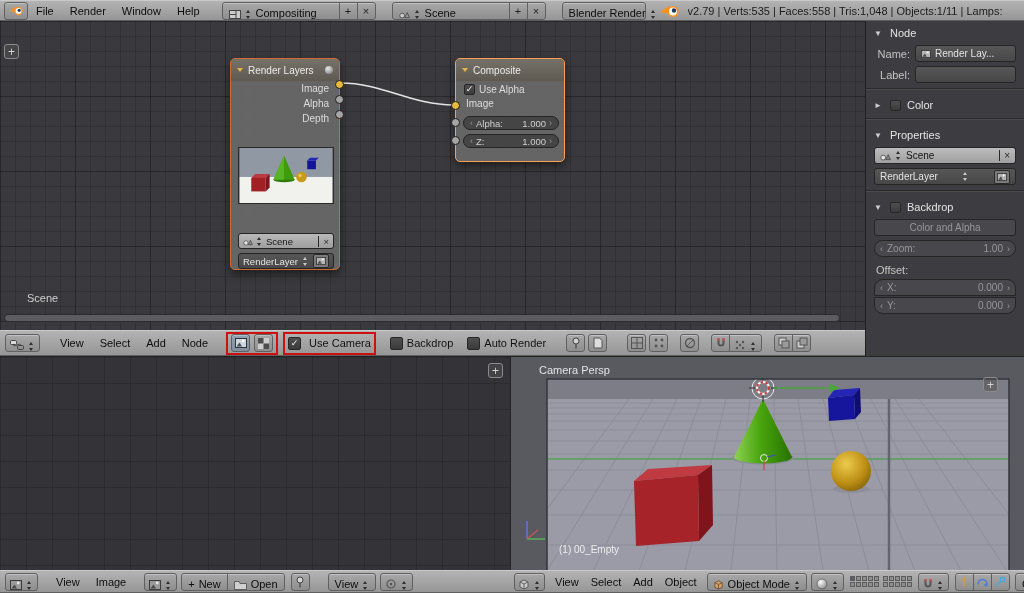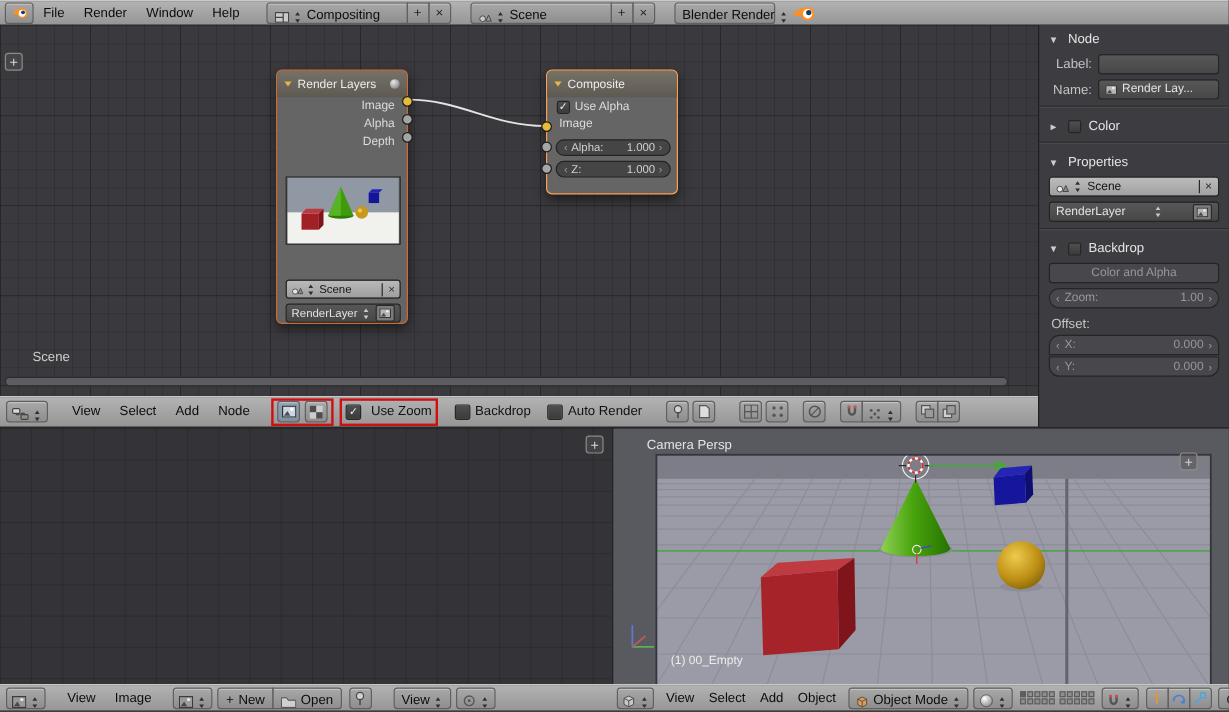--- a/index.html
+++ b/index.html
@@ -120,20 +120,21 @@
   <div class="dd" style="margin-left:16px;width:84px">
     <span style="flex:1">Blender Render</span>
     <span class="darr"></span>
   </div>
   <svg width="20" height="14" viewBox="0 0 20 14" style="margin-left:14px;flex:0 0 auto">
       <path d="M0,8 L8,2.5 L12,5 L6,9.5 Z" fill="#ff8f1f"></path>
       <circle cx="13" cy="7.5" r="5.6" fill="#ff8f1f"></circle>
       <circle cx="13" cy="7.5" r="3.9" fill="#fff"></circle>
       <circle cx="14" cy="6.5" r="2.2" fill="#1f3a5f"></circle>
     </svg>
+  <span style="margin-left:8px;overflow:hidden;color:#1a1a1a">v2.79 | Verts:535 | Faces:558 | Tris:1,048 | Objects:1/11 | Lamps:</span>
 </div>
 
 <div class="abs" id="node-editor" style="left:0;top:21px;width:865px;height:309px">
 
   <svg class="abs" style="left:0;top:0" width="865" height="309">
     <path d="M340,62 C384,62 410,84 454,84" stroke="#e4e4e4" stroke-width="1.6" fill="none"></path>
   </svg>
 
   <div class="plus abs" style="left:4px;top:23px">
       <span>+</span>
@@ -250,21 +251,21 @@
           <rect width="6" height="6" fill="#4d4d4d"></rect>
           <rect x="6" y="6" width="6" height="6" fill="#4d4d4d"></rect>
         </svg>
     </div>
   </div>
 
   <div class="redbox" style="margin-left:5px">
     <span class="chk">
         <span>✓</span>
       </span>
-    <span class="chklbl">Use Zoom</span>
+    <span class="chklbl">Use Camera</span>
   </div>
 
   <span class="chk" style="margin-left:14px"></span>
   <span class="chklbl">Backdrop</span>
   <span class="chk" style="margin-left:14px"></span>
   <span class="chklbl">Auto Render</span>
 
   <div class="sq" style="margin-left:20px">
     <svg width="8" height="12" viewBox="0 0 8 12">
         <circle cx="4" cy="4" r="3" fill="#d2d2d2" stroke="#444"></circle>
@@ -331,34 +332,34 @@
     </div>
   </div>
 </div>
 
 <div class="abs" id="props" style="left:865px;top:21px;width:159px;height:335px">
   <div class="psec">
     <span class="tri">▼</span>
     <span>Node</span>
   </div>
   <div class="prow">
-    <span class="plabel">Label:</span>
-    <div class="pfield dark">
-      <span class="trunc"></span>
-    </div>
-  </div>
-  <div class="prow">
     <span class="plabel">Name:</span>
     <div class="pfield dark">
       <svg width="10" height="8" viewBox="0 0 12 10" style="flex:0 0 auto">
           <rect x="0.5" y="0.5" width="11" height="9" fill="#b5b5b5" stroke="#333"></rect>
           <circle cx="8.2" cy="3" r="1.4" fill="#efefef"></circle>
           <path d="M1.5,8.5 L4.5,4.5 L7,8.5 Z" fill="#4a4a4a"></path>
         </svg>
       <span class="trunc">Render Lay...</span>
+    </div>
+  </div>
+  <div class="prow">
+    <span class="plabel">Label:</span>
+    <div class="pfield dark">
+      <span class="trunc"></span>
     </div>
   </div>
   <div class="psep"></div>
   <div class="psec">
     <span class="tri">►</span>
     <span class="chk" style="width:11px;height:11px"></span>
     <span>Color</span>
   </div>
   <div class="psep"></div>
   <div class="psec">

